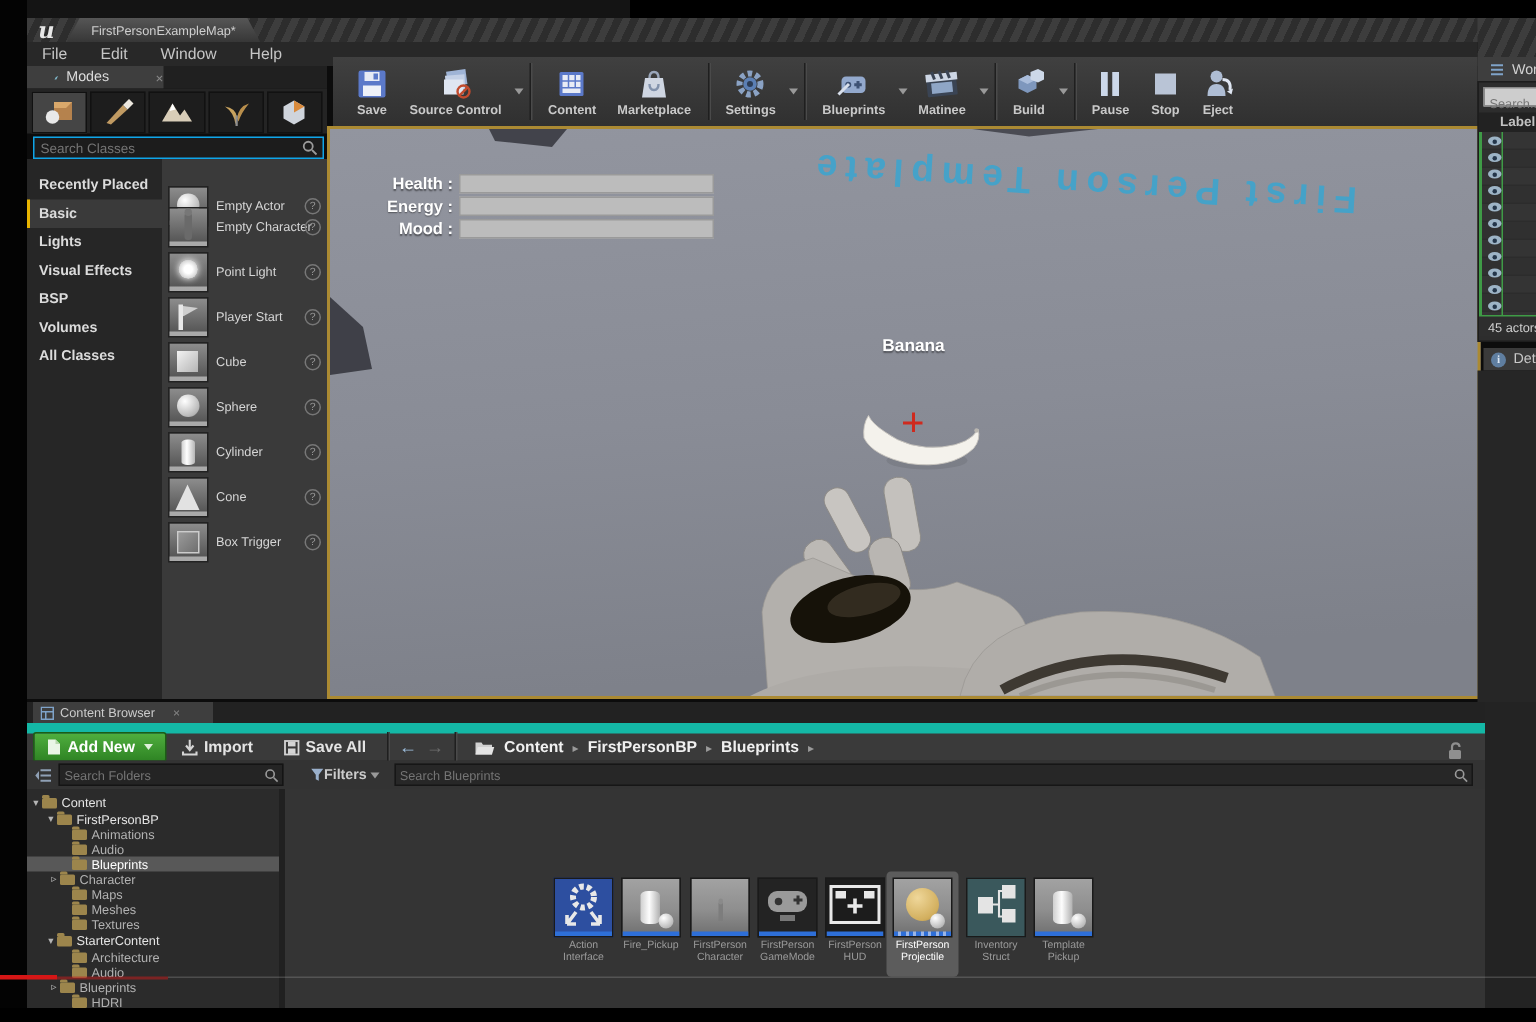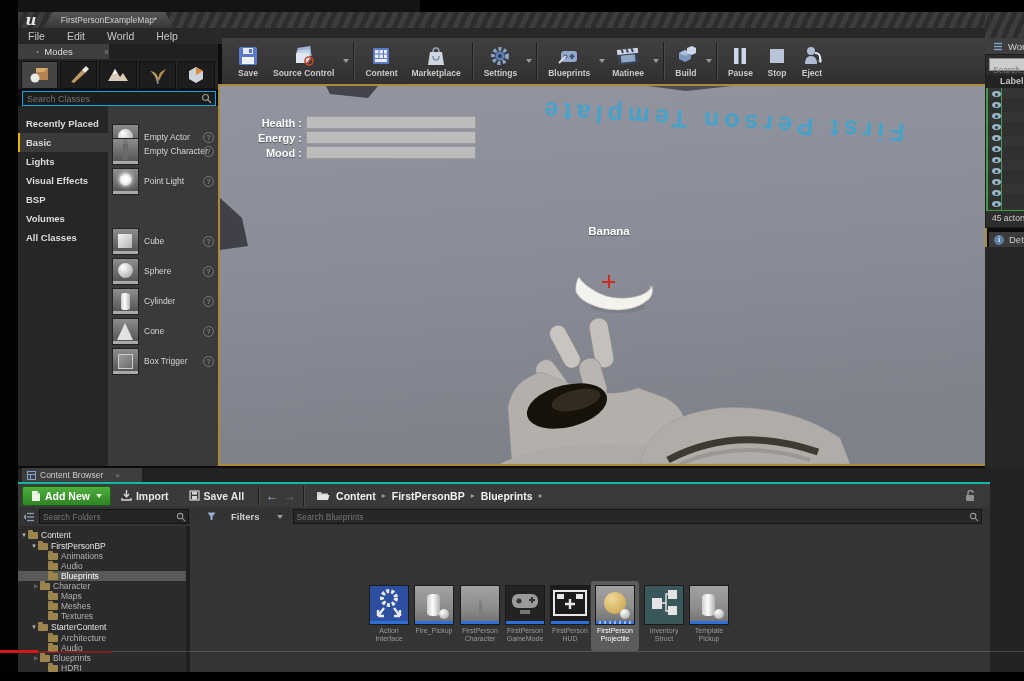--- a/index.html
+++ b/index.html
@@ -89,35 +89,35 @@
   #det-tab{left:989px;top:232px;width:146px;height:15px;background:#3a3a3a;display:flex;align-items:center;gap:5px;padding-left:5px;box-sizing:border-box;}
   #det-tab .lbl{font-size:9.5px;color:#c8c8c8;white-space:nowrap;}
   #det-icon{width:10px;height:10px;border-radius:50%;background:#5f7ea0;color:#dbe6f2;font-size:7.5px;font-weight:bold;
     font-family:"Liberation Serif",serif;text-align:center;line-height:10px;}
   #rightfill{left:985px;top:247px;width:39px;height:221px;background:#262626;}
   
   #cb{left:18px;top:468px;width:972px;height:204px;background:#2e2e2e;}
   #cb-tabrow{left:18px;top:468px;width:972px;height:14px;background:#222;}
   #cb-tab{left:22px;top:468px;width:120px;height:14px;background:#3e3e3e;display:flex;align-items:center;gap:4px;padding-left:5px;box-sizing:border-box;}
   #cb-tab .lbl{font-size:8.5px;color:#ccc;white-space:nowrap;}
-  #cb-toolbar{left:18px;top:482px;width:972px;height:25px;background:#3a3a3a;border-top:2px solid #14b8a6;display:flex;align-items:center;box-sizing:border-box;padding-left:4px;}
+  #cb-toolbar{left:18px;top:482px;width:972px;height:25px;background:#3a3a3a;border-top:7px solid #14b8a6;display:flex;align-items:center;box-sizing:border-box;padding-left:4px;}
   #addnew{display:flex;align-items:center;gap:4px;background:linear-gradient(#4fae3e,#2f8424);border:1px solid #1c5e16;border-radius:2px;height:18px;padding:0 8px;}
   #addnew .cap{font-size:10.5px;font-weight:bold;color:#fff;}
   .cb-act{display:flex;align-items:center;gap:4px;padding:0 10px;height:18px;}
   .cb-act .cap{font-size:10.5px;font-weight:bold;color:#e4e4e4;}
   .navarr{font-size:12px;font-weight:bold;padding:0 3px;}
   #crumbs{display:flex;align-items:center;gap:6px;margin-left:8px;}
   .crumb{font-size:10.5px;font-weight:bold;color:#f0f0f0;}
   .crumbsep{font-size:8px;color:#9a9a9a;}
   #cb-lock{position:absolute;right:14px;top:5px;}
   #cb-filterrow{left:18px;top:507px;width:972px;height:19px;background:#333;display:flex;align-items:center;box-sizing:border-box;}
   #srcicon{margin:0 4px 0 5px;}
   #folder-search{width:148px;height:13px;background:#242424;border:1px solid #141414;display:flex;align-items:center;}
   #folder-search input{flex:1;width:100px;background:transparent;border:0;outline:0;color:#8a8a8a;font-size:8.5px;padding:0 3px;font-family:inherit;}
-  #filters{display:flex;align-items:center;gap:15px;margin-left:14px;padding:0 4px;}
+  #filters{display:flex;align-items:center;gap:0;margin-left:14px;padding:0 4px;}
   #filters .cap{font-size:9.5px;font-weight:bold;color:#ccc;}
   #asset-search{flex:1;height:13px;margin:0 8px 0 6px;background:#272727;border:1px solid #161616;display:flex;align-items:center;}
   #asset-search input{flex:1;background:transparent;border:0;outline:0;color:#7d7d7d;font-size:8.5px;padding:0 3px;font-family:inherit;}
   #tree{left:18px;top:526px;width:168px;height:146px;background:#2b2b2b;overflow:hidden;}
   #treebar{left:186px;top:526px;width:4px;height:146px;background:#202020;}
   .trow{position:absolute;left:0;width:168px;height:10px;display:flex;align-items:center;}
   .trow.sel{background:#585858;}
   .tarr{width:8px;text-align:center;font-size:7px;color:#b5b5b5;flex:0 0 8px;}
   .tfold{flex:0 0 10px;position:relative;width:10px;height:7px;background:#9c854c;border-radius:1px;margin-right:3px;}
   .tfold::before{content:"";position:absolute;left:0;top:-2px;width:5px;height:2px;background:#9c854c;border-radius:1px 1px 0 0;}
@@ -151,21 +151,21 @@
 <div id="stage">
 
   <div class="abs" id="topblack"></div>
   <div class="abs" id="topblack2"></div>
   <div class="abs hatch" id="titlebar"></div>
   <div class="abs" id="uelogo">u</div>
   <div class="abs" id="maptab">FirstPersonExampleMap*</div>
   <div class="abs" id="menubar">
     <span class="menuitem">File</span>
     <span class="menuitem">Edit</span>
-    <span class="menuitem">World</span>
+    <span class="menuitem">Window</span>
     <span class="menuitem">Help</span>
   </div>
 
   <div class="abs" id="modes-tabrow"></div>
   <div class="abs" id="modes-tab">
     <svg width="10" height="10" viewBox="0 0 10 10">
         <path d="M1,8 Q3,2 9,1 Q6,5 5,8 Z" fill="#7fb7c9"></path>
       </svg>
     <span class="lbl">Modes</span>
     <span id="modes-close">×</span>
@@ -234,20 +234,27 @@
           <span class="sh sh-char"></span>
         </span>
         <span class="alabel">Empty Character</span>
         <span class="ahelp"></span>
       </div>
     <div class="actor" style="top:60px">
         <span class="athumb">
           <span class="sh sh-bulb"></span>
         </span>
         <span class="alabel">Point Light</span>
+        <span class="ahelp"></span>
+      </div>
+    <div class="actor" style="top:90px">
+        <span class="athumb">
+          <span class="sh sh-flag"></span>
+        </span>
+        <span class="alabel">Player Start</span>
         <span class="ahelp"></span>
       </div>
     <div class="actor" style="top:120px">
         <span class="athumb">
           <span class="sh sh-cube"></span>
         </span>
         <span class="alabel">Cube</span>
         <span class="ahelp"></span>
       </div>
     <div class="actor" style="top:150px">

